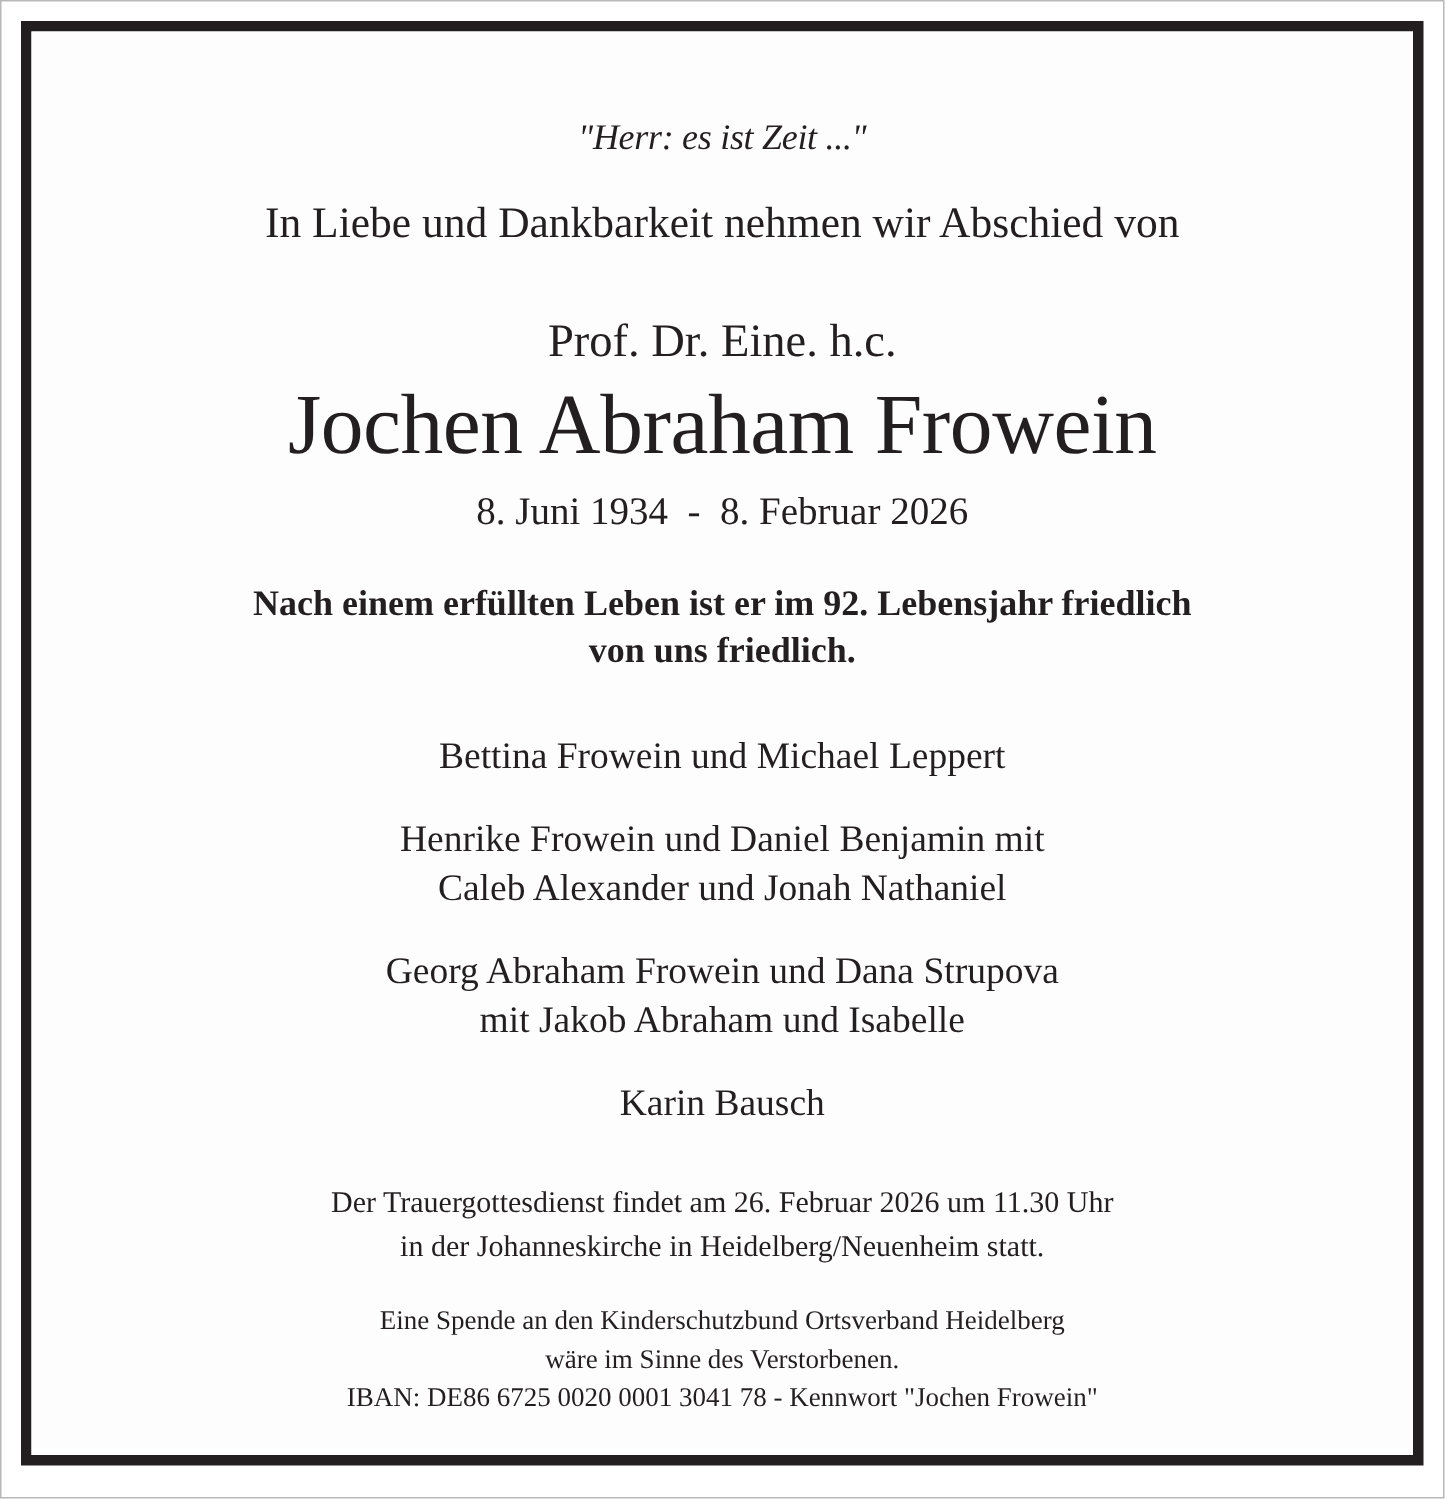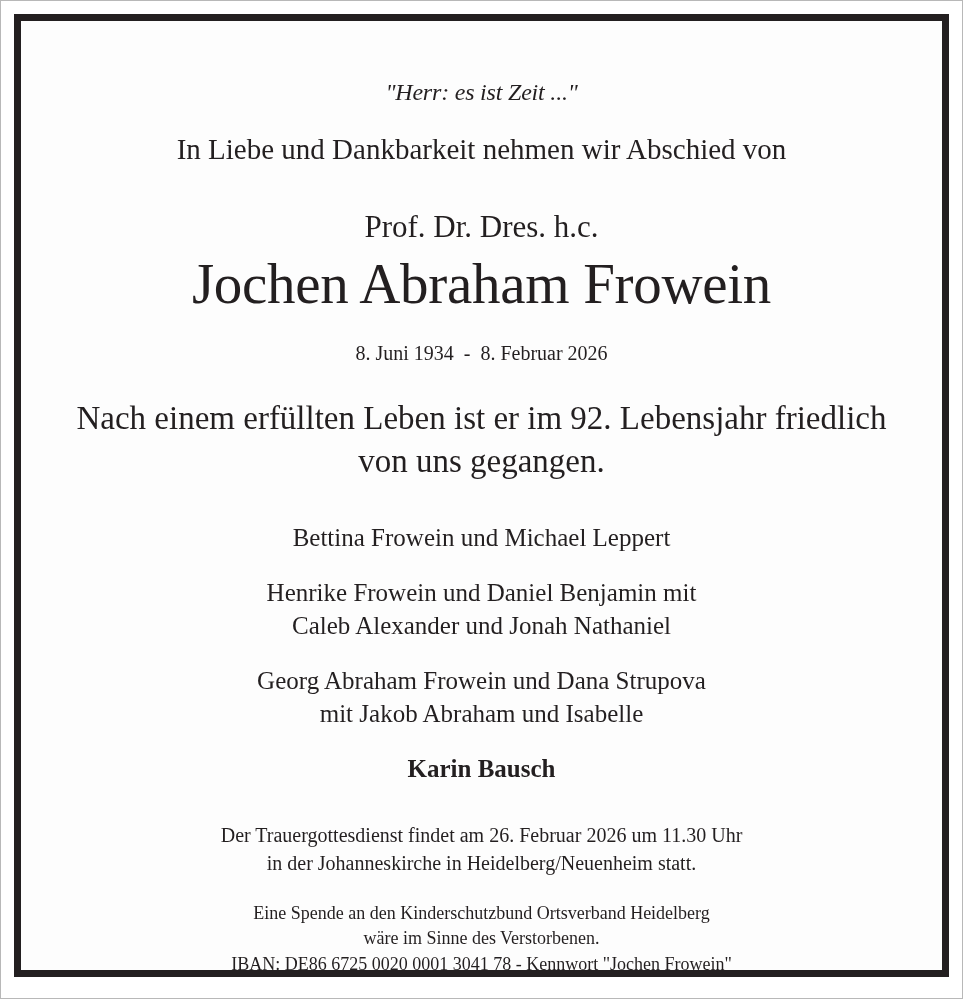--- a/index.html
+++ b/index.html
@@ -80,42 +80,42 @@
   }
 
   .fullname {
     font-size: 57px;
     margin-top: 8px;
     line-height: 1.12;
     letter-spacing: -0.3px;
   }
 
   .dates {
-    font-size: 20px;
-    margin-top: 26px;
+    font-size: 26px;
+    margin-top: 10px;
     line-height: 1.15;
   }
 
   .passing {
-    font-size: 33px;
+    font-size: 24px;
     margin-top: 32px;
     line-height: 1.3;
+    font-weight: bold;
   }
 
   .mourners {
     margin-top: 38px;
   }
   .mourner-group {
     font-size: 25px;
     line-height: 1.32;
     margin: 0 0 22px 0;
   }
   .mourner-group:last-child {
     margin-bottom: 0;
-    font-weight: bold;
   }
 
   .service {
     font-size: 20px;
     line-height: 1.42;
     margin-top: 36px;
   }
 
   .donation {
     font-size: 18px;
@@ -127,29 +127,29 @@
 <body>
 
 <div class="page-frame">
   <div class="mourning-border">
     <div class="notice">
 
       <p class="line epitaph">"Herr: es ist Zeit ..."</p>
 
       <p class="line intro">In Liebe und Dankbarkeit nehmen wir Abschied von</p>
 
-      <p class="line titles">Prof. Dr. Dres. h.c.</p>
+      <p class="line titles">Prof. Dr. Eine. h.c.</p>
 
       <p class="line fullname">Jochen Abraham Frowein</p>
 
       <p class="line dates">8. Juni 1934  -  8. Februar 2026</p>
 
       <div class="passing">
         <p class="line">Nach einem erfüllten Leben ist er im 92. Lebensjahr friedlich</p>
-        <p class="line">von uns gegangen.</p>
+        <p class="line">von uns friedlich.</p>
       </div>
 
       <div class="mourners">
 
         <div class="mourner-group">
           <p class="line">Bettina Frowein und Michael Leppert</p>
         </div>
 
         <div class="mourner-group">
           <p class="line">Henrike Frowein und Daniel Benjamin mit</p>

